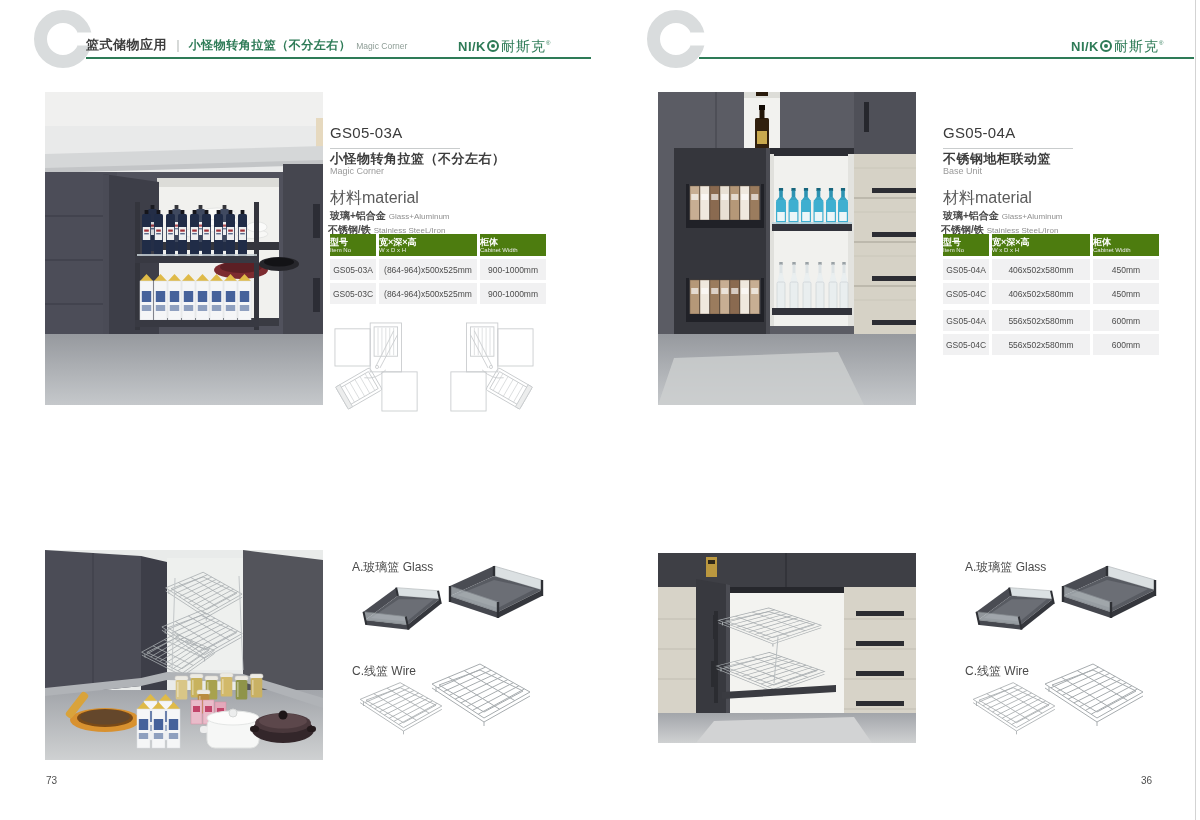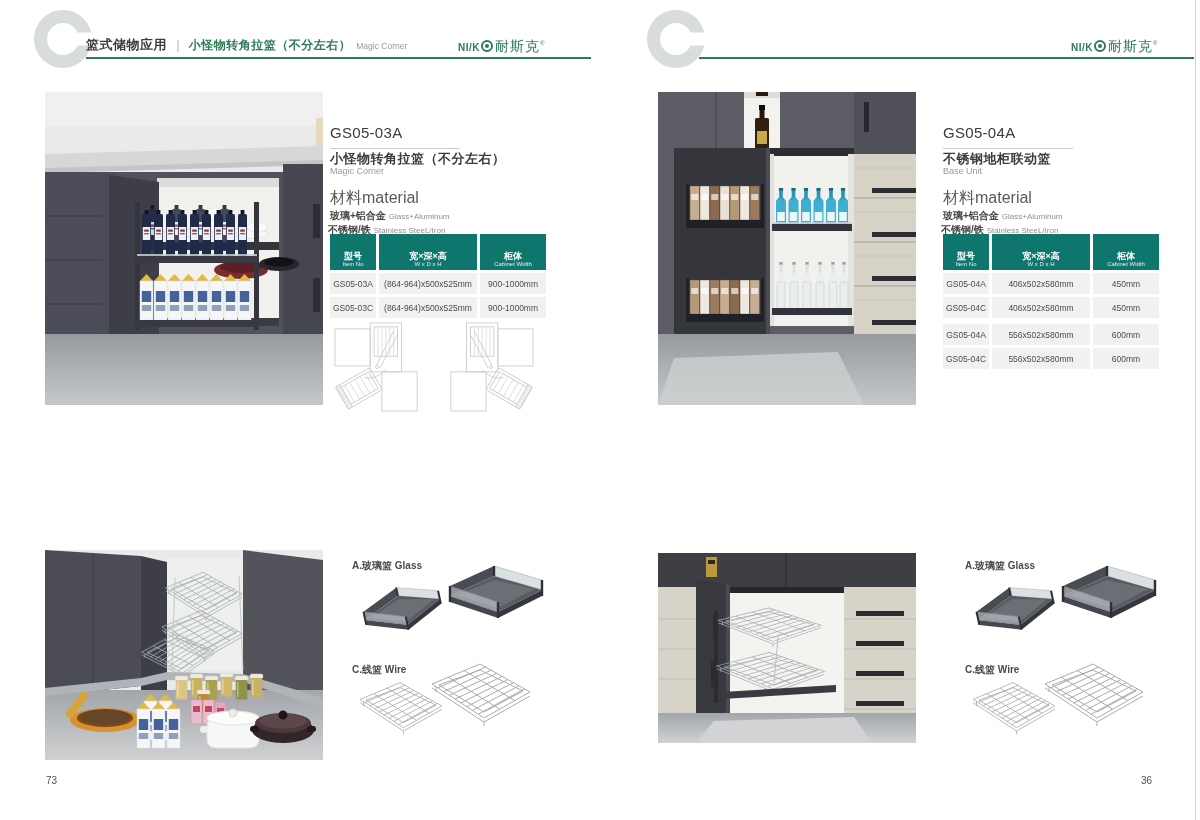--- a/index.html
+++ b/index.html
@@ -17,21 +17,21 @@
                 width:15px;height:13px;background:#fff}
   .page-header{left:86px;top:35px;z-index:2;white-space:nowrap}
   .hdr-cat{font-size:13px;font-weight:bold;color:#3c3c3c;letter-spacing:.5px}
   .hdr-div{font-size:12px;color:#9aa29e;margin:0 5px}
   .hdr-title{font-size:12px;font-weight:bold;color:#2e7b57;letter-spacing:.5px}
   .hdr-en{font-size:8.5px;color:#8e9d96;margin-left:5px}
   .green-rule{top:57px;height:1.5px;background:#2e7b57;z-index:1}
 
   
   .logo{top:37px;white-space:nowrap;z-index:3}
-  .logo-latin{font-size:10px;font-weight:800;color:#2e7b57;letter-spacing:.5px}
+  .logo-latin{font-size:13px;font-weight:800;color:#2e7b57;letter-spacing:.5px}
   .logo-ring{display:inline-block;width:8px;height:8px;border:2.4px solid #2e7b57;border-radius:50%;
              position:relative;top:1px;margin:0 2px 0 1px}
   .logo-ring::before{content:'';position:absolute;left:2px;top:2px;width:4px;height:4px;
              background:#2e7b57;border-radius:50%}
   .logo-cn{font-size:14px;font-weight:normal;color:#2e7b57;letter-spacing:1px}
   .logo-reg{font-size:6px;color:#2e7b57;vertical-align:super}
 
   
   .model{left:330px;top:124px;font-size:15px;color:#3b3b3b;letter-spacing:.3px;
          padding-bottom:7px;border-bottom:1px solid #c9cccd;width:130px}
@@ -39,27 +39,27 @@
   .name-en{left:330px;top:166px;font-size:9px;color:#9a9a9a}
   .mat-label{left:330px;top:188px;font-size:16px;color:#5a5a5a}
   .mat-line1{left:330px;top:205px}
   .mat-line2{left:328px;top:219px}
   .mat-cn{font-size:10px;font-weight:bold;color:#474747}
   .mat-en{font-size:8px;color:#8f8f8f;margin-left:3px}
 
   
   .spec-table{left:330px;top:234px;width:216px}
   .t-head,.t-row{display:grid;grid-template-columns:46px 98px 66px;gap:3px;margin-bottom:3px}
-  .th{background:#0f766e;color:#fff;text-align:center;padding:17px 0 2px;line-height:1.15}
+  .th{background:#4d7c0f;color:#fff;text-align:left;padding:3px 0 2px;line-height:1.15}
   .th-cn{display:block;font-size:9px;font-weight:bold}
   .th-en{display:block;font-size:6px;color:#ececec}
   .td{background:#f1f1f2;color:#4c4c4c;font-size:8.5px;text-align:center;padding:6px 0 5px}
 
   .diagrams{left:333px;top:318px;display:flex;gap:22px}
-  .acc-label{font-size:10px;font-weight:bold;color:#4a4a4a}
+  .acc-label{font-size:12px;font-weight:normal;color:#4a4a4a}
   .pagenum{top:775px;font-size:10px;color:#4f4f4f}
   .tilt{transform:rotate(-12deg)}
 </style>
 </head>
 <body>
 
 <svg width="0" height="0" style="position:absolute">
   <defs>
     <linearGradient id="floorG" x1="0" y1="0" x2="0" y2="1">
       <stop offset="0" stop-color="#96999e"></stop>

